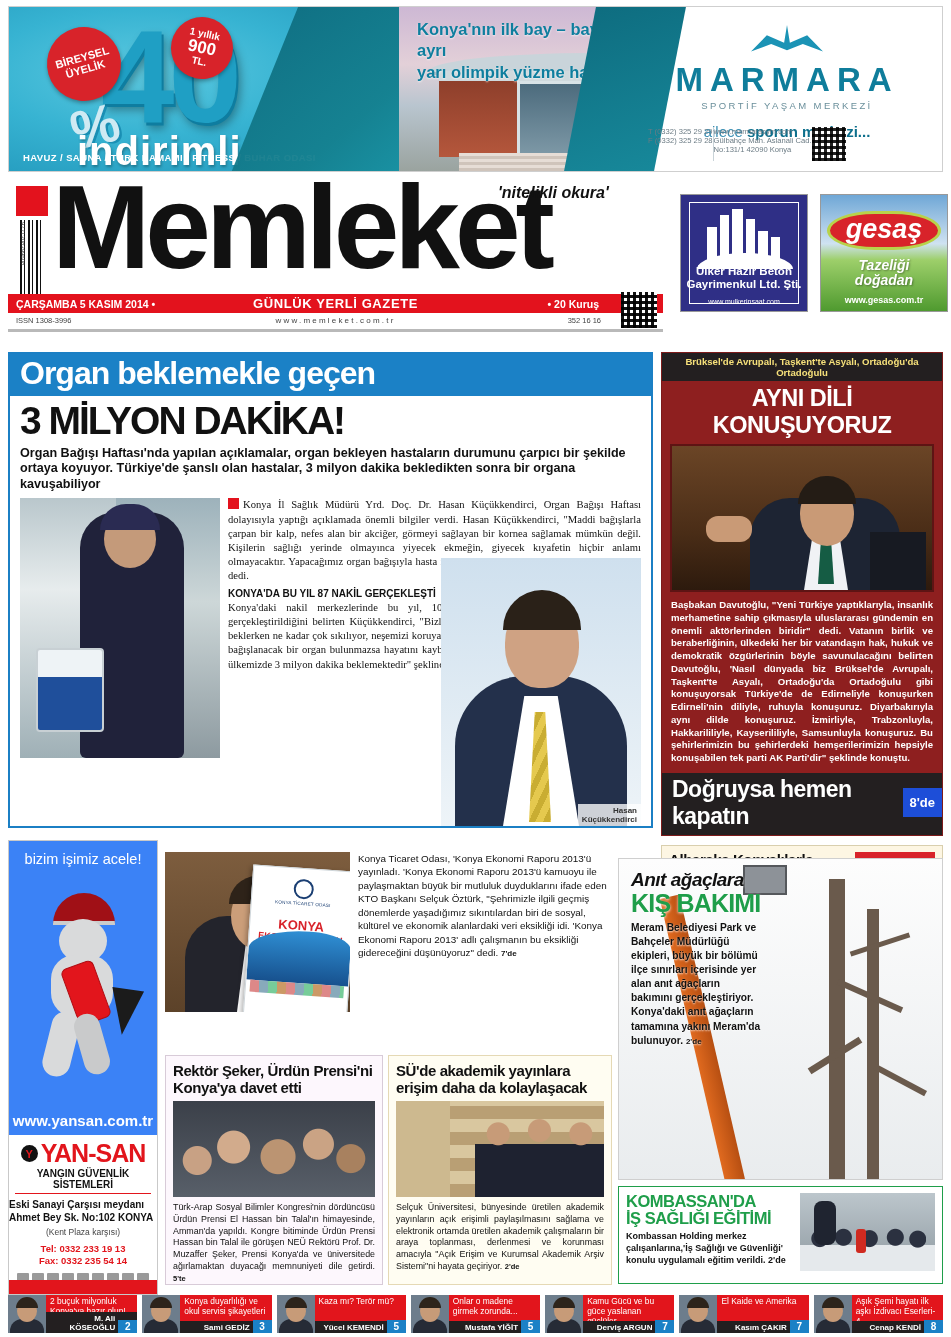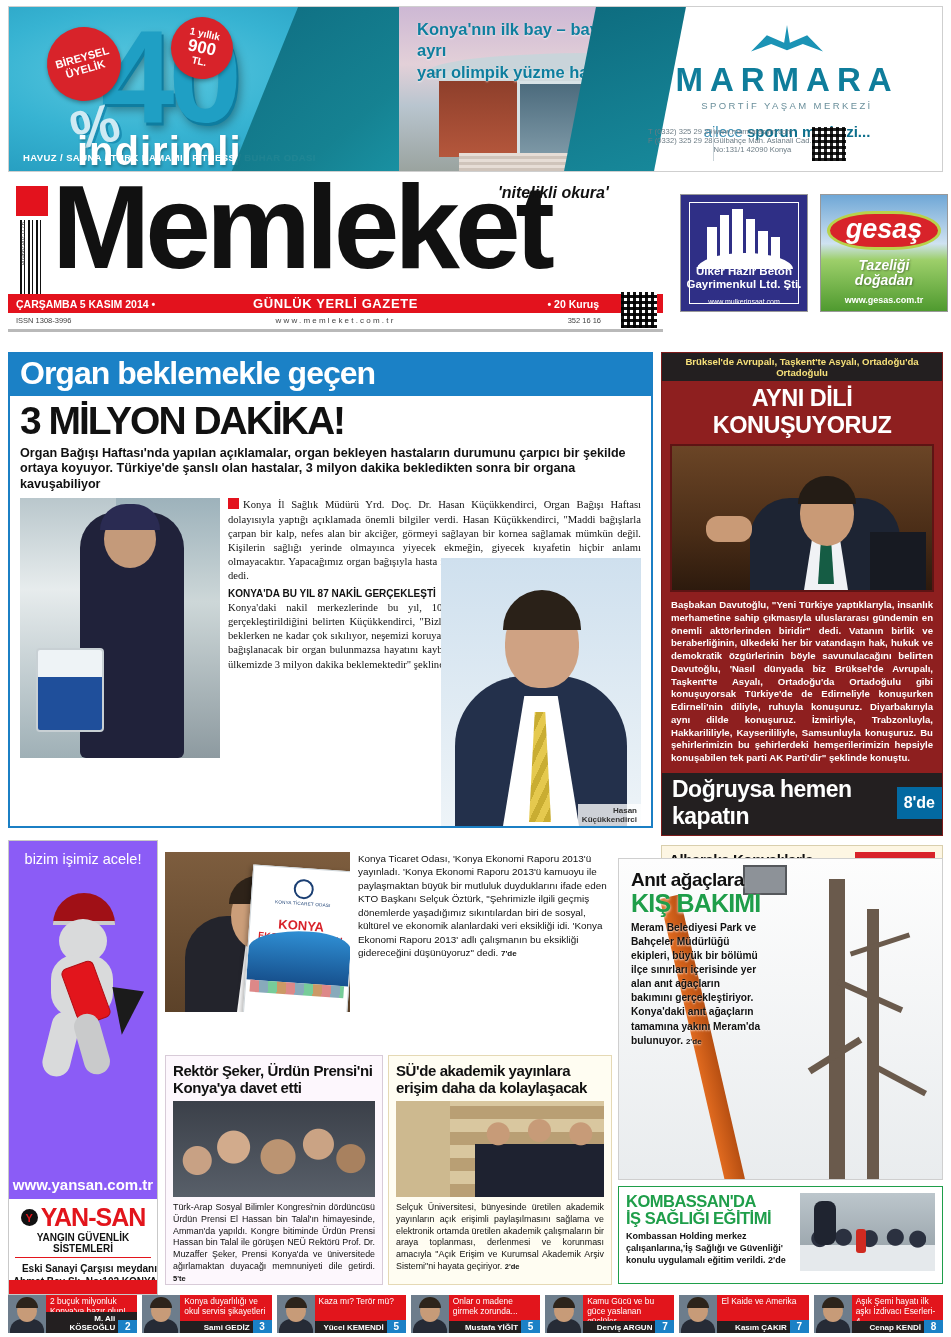--- a/index.html
+++ b/index.html
@@ -268,21 +268,21 @@
   .rcp-hand{ position:absolute; left:34px; bottom:48px; width:46px; height:26px; background:#c99a76; border-radius:12px;}
   .rcp-podium{ position:absolute; right:6px; bottom:0; width:56px; height:58px; background:#171a22;}
   .rc-text {
     color:#fff; font-size:9.6px; line-height:1.33; padding:7px 9px 9px; text-align:justify; font-weight:bold;
   }
   .rc-footer {
     background:#231f20; color:#fff; display:flex; align-items:center; justify-content:space-between;
     padding:3px 0 5px 10px; margin-top:-1px;
   }
   .rc-footer .t { font-size:23px; font-weight:bold; letter-spacing:-.5px;}
-  .rc-footer .pg { background:#0369a1; color:#fff; font-size:16px; font-weight:bold; padding:7px 7px; }
+  .rc-footer .pg { background:#1d4ed8; color:#fff; font-size:13px; font-weight:bold; padding:7px 7px; }
 
   .albaraka {
     margin-top:9px; background:#fdf6e3; border:1px solid #d9cfae; padding:6px 7px;
     display:flex; gap:6px; align-items:flex-start;
   }
   .alb-left{ flex:1; }
   .alb-title{ font-size:15px; font-weight:bold; color:#111; line-height:1.05; letter-spacing:-.4px;}
   .alb-text{ font-size:9.5px; line-height:1.3; margin-top:4px; color:#222;}
   .alb-text .pg{ font-weight:bold; font-size:8px; }
   .alb-img{
@@ -292,36 +292,36 @@
   }
   .alb-img .l2{ font-size:16px; color:#fff;}
   .alb-img .l3{ font-size:8px;}
   .alb-img .l4{ font-size:10px; color:#ffe27a;}
 
   
   .yansan {
     position:absolute; left:8px; top:840px; width:150px; height:455px;
     border:1px solid #c9c9c9; background:#fff; overflow:hidden;
   }
-  .ys-top{ position:relative; height:358px; background:#8b5cf6; }
+  .ys-top{ position:relative; height:294px; background:#3b82f6; }
   .ys-slogan{ color:#fff; font-size:14.5px; text-align:center; padding-top:10px;}
   .ys-fig{ position:absolute; left:26px; top:52px; width:100px; height:190px;}
   .ys-helmet{ position:absolute; left:18px; top:0; width:62px; height:32px; background:#a01016; border-radius:32px 32px 0 0; border-bottom:4px solid #ccc;}
   .ys-head{ position:absolute; left:24px; top:26px; width:48px; height:44px; background:#d9dadb; border-radius:50%;}
   .ys-torso{ position:absolute; left:16px; top:62px; width:62px; height:62px; background:#d9dadb; border-radius:24px;}
   .ys-ext{ position:absolute; left:34px; top:70px; width:34px; height:60px; background:#e2151c; border-radius:6px; transform:rotate(-20deg); border:1px solid #b00d13;}
   .ys-leg1{ position:absolute; left:12px; top:118px; width:28px; height:66px; background:#d9dadb; border-radius:14px; transform:rotate(14deg);}
   .ys-leg2{ position:absolute; left:44px; top:120px; width:26px; height:62px; background:#c9cacb; border-radius:14px; transform:rotate(-16deg);}
   .ys-nozzle{ position:absolute; left:74px; top:96px; width:0; height:0; border-left:16px solid transparent; border-right:16px solid transparent; border-top:46px solid #1b1b1b; transform:rotate(8deg);}
   .ys-web{ position:absolute; left:0; right:0; bottom:6px; text-align:center; color:#fff; font-size:15px; font-weight:bold;}
   .ys-brand{ display:flex; align-items:center; justify-content:center; gap:3px; padding-top:4px; }
   .ys-mark{ width:17px;height:17px;border-radius:50%;background:#111; color:#e2151c; font-size:11px; font-weight:bold; display:flex;align-items:center;justify-content:center;}
   .ys-name{ font-size:25px; font-weight:bold; color:#e2151c; letter-spacing:-1px;}
   .ys-sub{ text-align:center; font-size:10px; font-weight:bold; color:#111; border-bottom:1px solid #e2151c; padding-bottom:3px; margin:0 6px;}
-  .ys-addr{ text-align:right; font-size:10px; font-weight:bold; color:#111; margin-top:5px; line-height:1.25;}
+  .ys-addr{ text-align:left; font-size:10px; font-weight:bold; color:#111; margin-top:5px; line-height:1.25;}
   .ys-addr2{ text-align:center; font-size:8.5px; color:#444; margin-top:3px;}
   .ys-tel{ text-align:center; font-size:9.5px; font-weight:bold; color:#e2151c; margin-top:6px; line-height:1.3;}
   .ys-icons{ display:flex; gap:3px; justify-content:center; margin-top:5px;}
   .ys-icons i{ width:12px;height:11px;background:#9a9a9a; display:block; border-radius:1px;}
   .ys-bottom{ position:absolute; left:0; right:0; bottom:0; height:14px; background:#e2151c;}
 
   
   .kto { position:absolute; left:165px; top:845px; width:447px; }
   .kto-title { font-size:33px; font-weight:bold; letter-spacing:-1px; line-height:1; }
   .kto-title .red { color:#e3121d; }
@@ -385,21 +385,21 @@
   
   .anit {
     position:absolute; left:618px; top:858px; width:325px; height:322px;
     border:1px solid #cfcfcf; overflow:hidden;
     background: linear-gradient(#f3f5f6, #e6e9ea);
   }
   .anit-sky{ position:absolute; inset:0; background:linear-gradient(#fdfdfd,#e9ecee);}
   .tree { position:absolute; background:#6a5a4c; }
   .anit-crane{ position:absolute; left:108px; bottom:-10px; width:20px; height:300px; background:linear-gradient(90deg,#e06a1f,#b74f12); transform: rotate(-13deg); transform-origin: bottom center;}
   .anit-bucket{ position:absolute; left:124px; top:6px; width:44px; height:30px; background:#8d9298; border:2px solid #55585c;}
-  .anit-title1 { position:absolute; left:12px; top:10px; font-size:19px; font-weight:bold; color:#111; letter-spacing:-.5px; text-shadow:0 1px 3px rgba(255,255,255,.9);}
+  .anit-title1 { position:absolute; left:12px; top:10px; font-size:19px; font-weight:bold; color:#111; letter-spacing:-.5px; text-shadow:0 1px 3px rgba(255,255,255,.9);font-style:italic;}
   .anit-title2 { position:absolute; left:12px; top:30px; font-size:25px; font-weight:bold; color:#1f9e4a; letter-spacing:-.8px; text-shadow:0 1px 3px rgba(255,255,255,.9);}
   .anit-text { position:absolute; left:12px; top:62px; width:132px; font-size:10.2px; font-weight:bold; line-height:1.38; color:#111; text-shadow:0 1px 2px rgba(255,255,255,.9);}
   .anit-text .pg{ font-size:8px; }
 
   
   .kombassan {
     position:absolute; left:618px; top:1186px; width:325px; height:98px;
     border:1px solid #1f9e4a; background:#fff; padding:6px 7px; display:flex; gap:7px;
   }
   .kb-left{ flex:1; }

